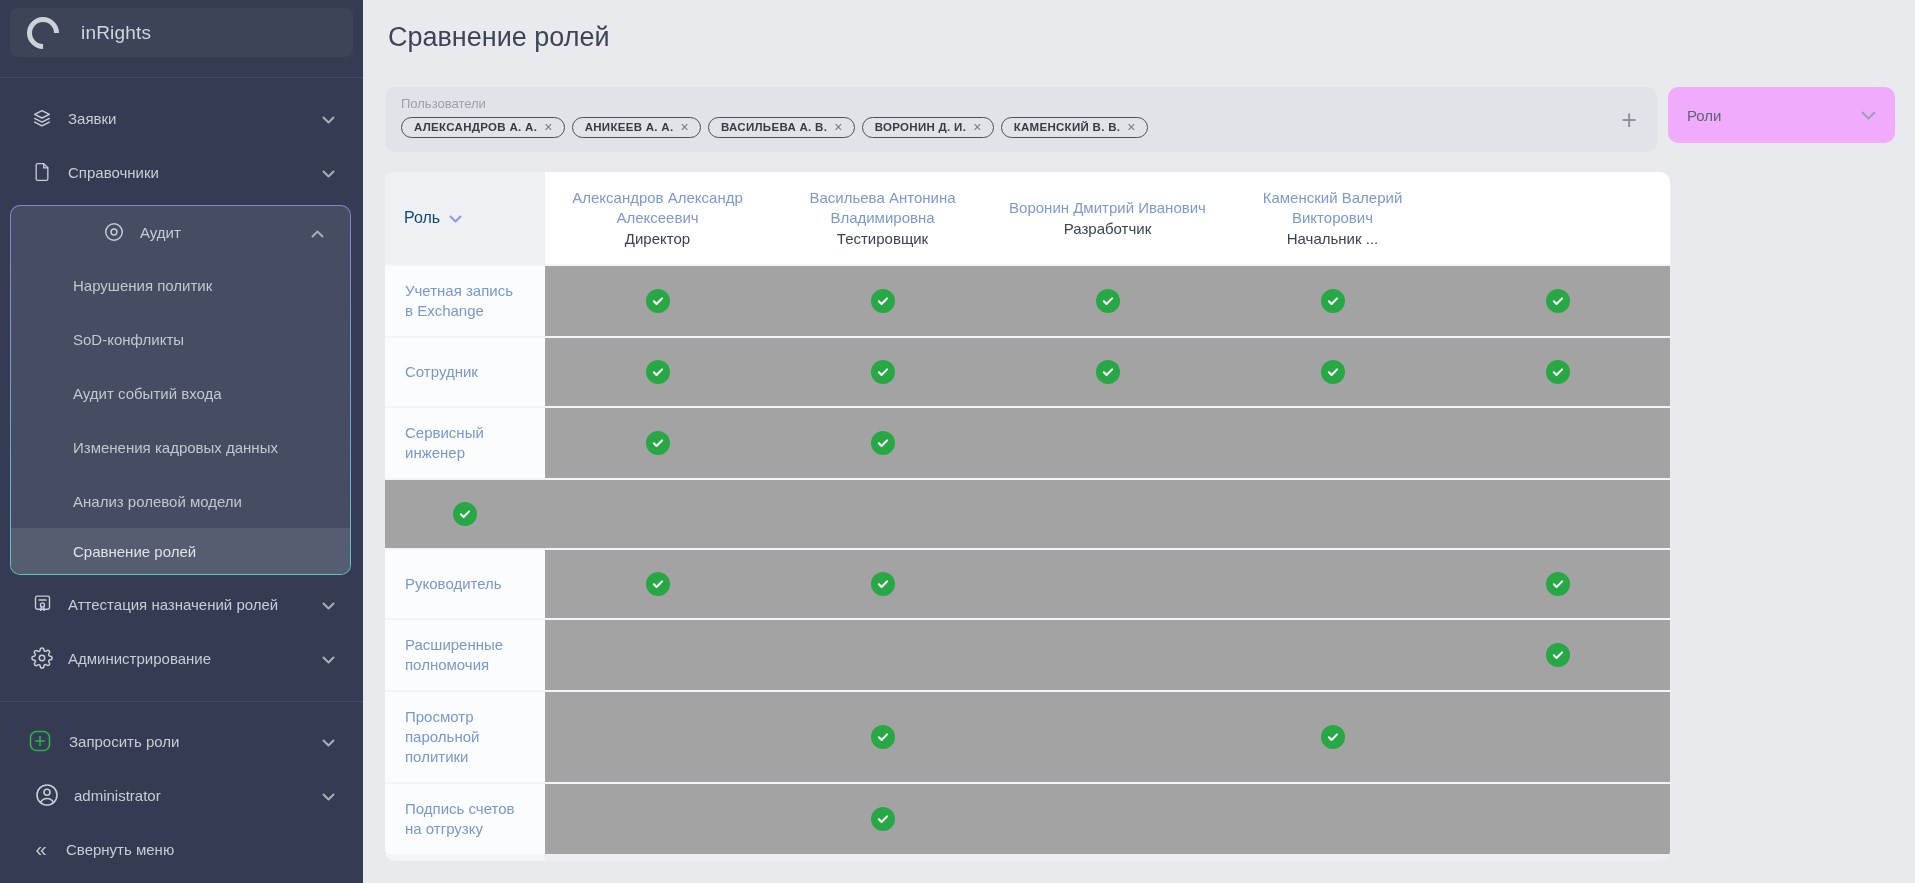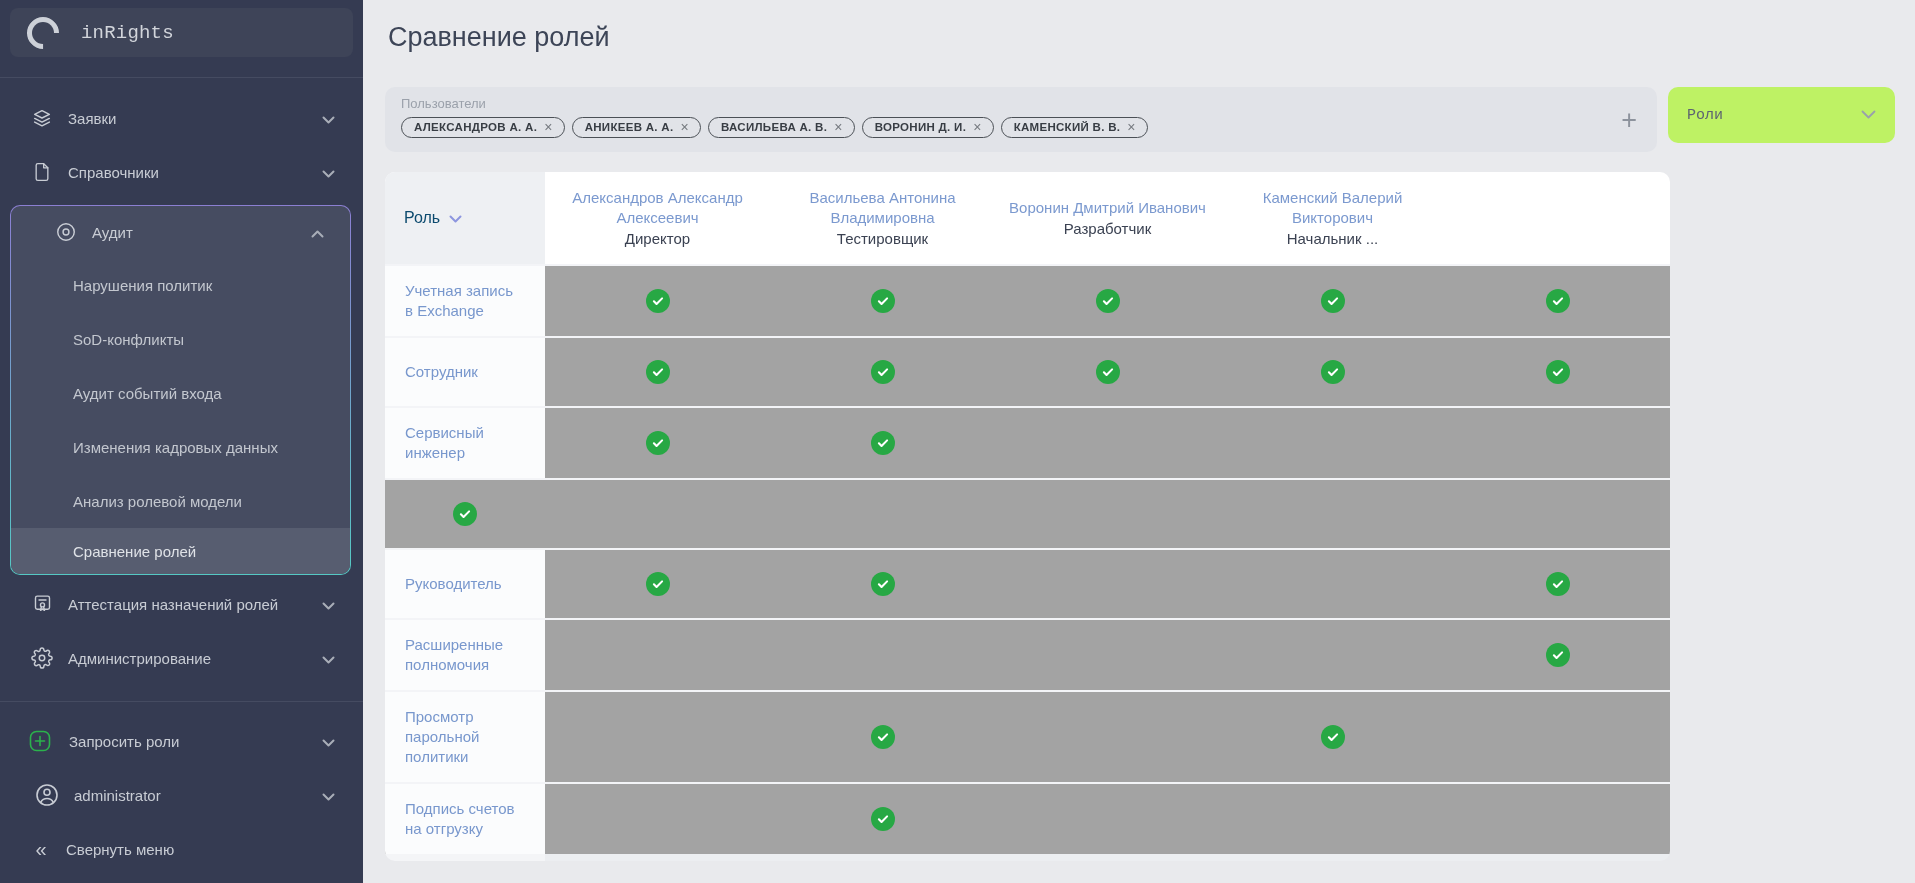--- a/index.html
+++ b/index.html
@@ -15,21 +15,21 @@
   .sidebar {
     width: 363px; min-width: 363px; height: 883px;
     background: #353b52;
     color: #c8ccd4;
     display: flex; flex-direction: column;
     font-size: 15px;
   }
   .logo-box {
     margin: 8px 10px 0 10px; height: 49px;
     background: #3e4458; border-radius: 8px;
-    display: flex; align-items: center; padding-left: 17px; gap: 22px; font-family: Liberation Mono, monospace;
+    display: flex; align-items: center; padding-left: 17px; gap: 22px;
   }
   .logo-ring {
     width: 32px; height: 32px; border-radius: 50%;
     border: 5px solid #cdd1d8; border-right-color: transparent;
     transform: rotate(45deg);
   }
   .brand { font-size: 19px; color: #d2d5db; letter-spacing: .2px; }
   .side-divider { height: 1px; background: #454b61; margin-top: 20px; }
   .side-divider2 { height: 1px; background: #454b61; margin-top: 16px; }
   .nav-item {
@@ -74,23 +74,23 @@
     padding: 3px 11px 4px 12px; cursor: default;
     font-size: 11.5px; font-weight: 700; color: #383d44; letter-spacing: .3px;
     white-space: nowrap;
   }
   .chip-x { font-size: 14px; font-weight: 400; color: #75797f; cursor: pointer; line-height: 10px; }
   .uf-plus {
     position: absolute; right: 20px; top: 50%; transform: translateY(-50%);
     font-size: 27px; font-weight: 300; color: #8d939d; cursor: pointer; line-height: 1;
   }
   .roles-select {
-    width: 227px; height: 56px; background: #bef264; border-radius: 10px;
+    width: 227px; height: 56px; background: #f0abfc; border-radius: 10px;
     display: flex; align-items: center; justify-content: space-between;
-    padding: 0 19px; cursor: pointer; font-family: Liberation Mono, monospace;
+    padding: 0 19px; cursor: pointer;
   }
   .roles-select .rs-label { font-size: 15px; color: #5d6470; }
 
   
   .table-wrap { width: 1285px; margin-top: 20px; border-radius: 10px; overflow: hidden; }
   .thead {
     display: grid; grid-template-columns: 160px repeat(5, 1fr);
     background: #ffffff; height: 92px;
   }
   .th-role {
@@ -158,21 +158,21 @@
     </span>
     <span class="ni-label">Справочники</span>
     <span class="ni-chev">
       <svg width="13" height="8" viewBox="0 0 13 8">
           <path d="M1.5 1.5l5 5 5-5" fill="none" class="chev" stroke-width="2" stroke-linecap="round" stroke-linejoin="round"></path>
         </svg>
     </span>
   </div>
 
   <div class="audit-panel">
-    <div class="nav-item" style="padding-left:43px;">
+    <div class="nav-item" style="padding-left:43px;margin-left:48px;">
       <span class="ni-icon">
         <svg width="22" height="22" viewBox="0 0 24 24" class="icon-svg">
             <circle cx="12" cy="12" r="9"></circle>
             <circle cx="12" cy="12" r="3.2"></circle>
           </svg>
       </span>
       <span class="ni-label">Аудит</span>
       <span class="ni-chev">
         <svg width="13" height="8" viewBox="0 0 13 8">
             <path d="M1.5 6.5l5-5 5 5" fill="none" class="chev" stroke-width="2" stroke-linecap="round" stroke-linejoin="round"></path>

